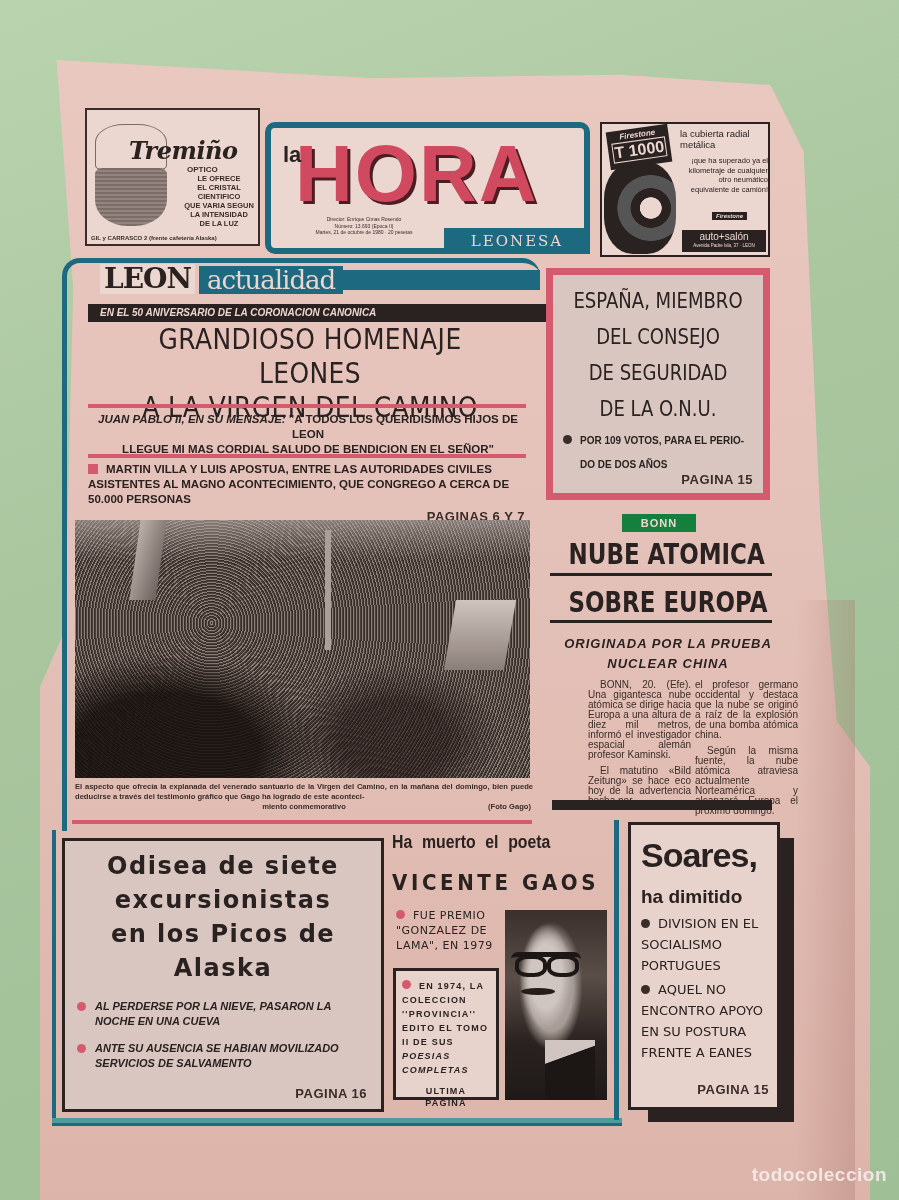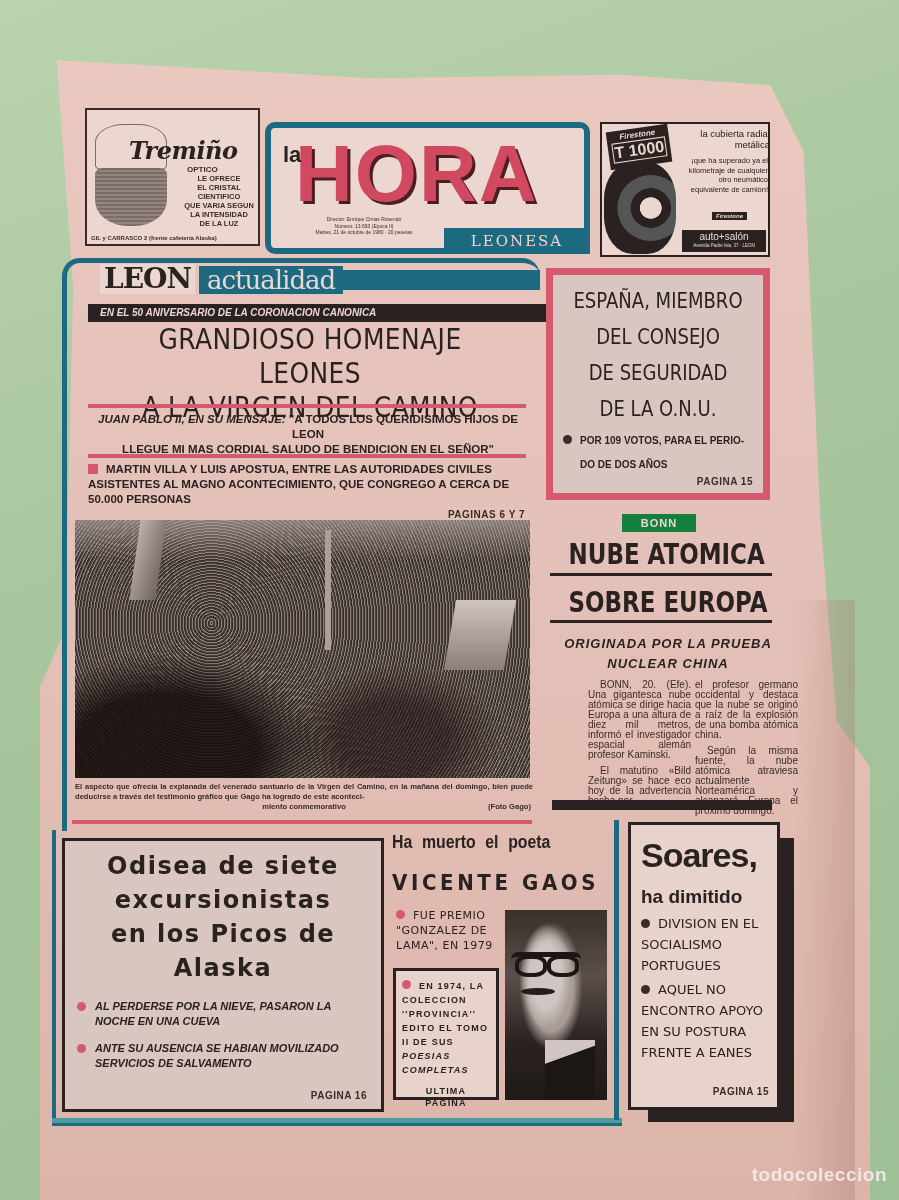--- a/index.html
+++ b/index.html
@@ -82,21 +82,21 @@
     background: radial-gradient(ellipse at 65% 50%, #ecd6d0 0 16%, #2a2220 17% 30%, #555 31% 50%, #2a2220 51% 100%);
     border-radius: 40%;
   }
   .fs-badge {
     position: absolute; left: 6px; top: 4px; width: 62px; height: 38px;
     background: #2a2220; color: #ecd6d0; transform: rotate(-8deg);
     text-align: center; font-weight: bold;
   }
   .fs-badge .b1 { font-size: 8px; font-style: italic; padding-top: 2px; }
   .fs-badge .b2 { font-size: 16px; line-height: 18px; border: 1.5px solid #ecd6d0; margin: 1px 4px; }
-  .fs-title { position: absolute; left: 78px; top: 4px; width: 90px; font-size: 9.5px; line-height: 11px; text-align: right; }
+  .fs-title { position: absolute; left: 78px; top: 4px; width: 90px; font-size: 9.5px; line-height: 11px; text-align: left; }
   .fs-body { position: absolute; left: 78px; top: 32px; width: 88px; font-size: 7.5px; line-height: 9.5px; text-align: right; }
   .fs-logo {
     position: absolute; left: 110px; top: 88px; padding: 1px 4px;
     background: #2a2220; color: #ecd6d0; font-size: 6px; font-style: italic; font-weight: bold;
   }
   .fs-dealer {
     position: absolute; left: 80px; bottom: 3px; width: 84px; height: 22px;
     background: #2a2220; color: #ecd6d0; text-align: center;
   }
   .fs-dealer .d1 { font-size: 10px; line-height: 13px; }
@@ -136,21 +136,21 @@
   .quote-line {
     left: 88px; top: 412px; width: 440px; text-align: center;
     font-size: 11.5px; font-weight: bold; line-height: 15px; color: #2a2220;
   }
   .quote-line em { font-style: italic; }
   .sub-deck {
     left: 88px; top: 462px; width: 440px;
     font-size: 11.5px; font-weight: bold; line-height: 15px; color: #2a2220;
   }
   .sq-bullet { display: inline-block; width: 10px; height: 10px; background: #d65a6e; margin-right: 8px; vertical-align: -1px; }
-  .pages-ref { font-size: 10px; font-weight: bold; color: #3a2c28; letter-spacing: 0.5px; }
+  .pages-ref { font-size: 13px; font-weight: bold; color: #3a2c28; letter-spacing: 0.5px; }
   .ref-67 { left: 400px; top: 509px; width: 125px; text-align: right; }
 
   .crowd-photo {
     left: 75px; top: 520px; width: 455px; height: 258px;
     background:
       radial-gradient(ellipse at 20% 90%, rgba(30,25,22,0.85) 0 18%, transparent 30%),
       radial-gradient(ellipse at 70% 85%, rgba(40,30,28,0.6) 0 12%, transparent 24%),
       repeating-radial-gradient(circle at 30% 40%, #3e3532 0 1px, #8a7f7a 1px 2px, #51473f 2px 3px),
       linear-gradient(180deg, #8f8580 0%, #5a4f4a 40%, #3e3532 100%);
     filter: contrast(1.1);

